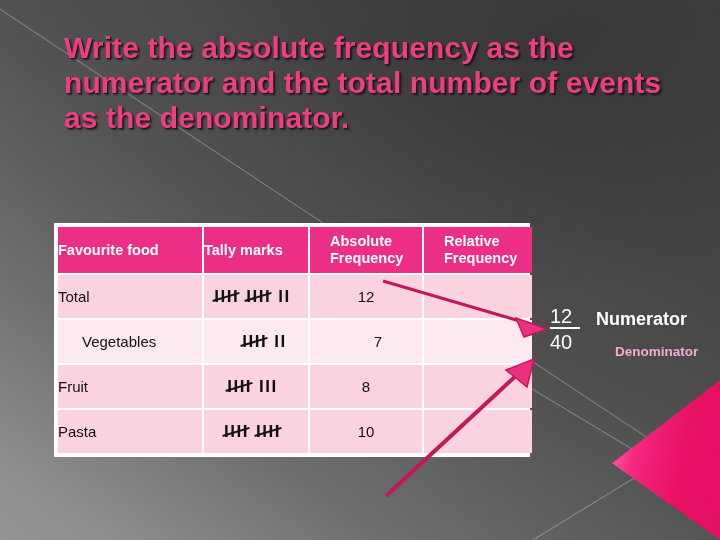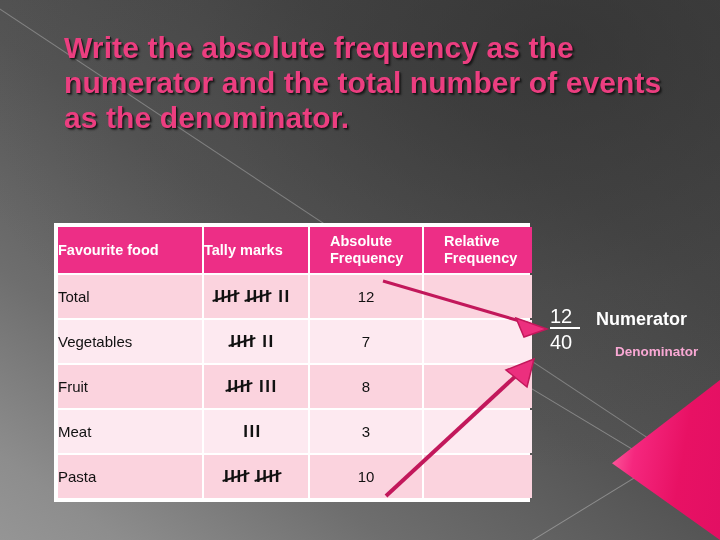--- a/index.html
+++ b/index.html
@@ -124,20 +124,21 @@
   }
 
   tbody td {
     height: 43px;
     font-size: 15px;
     color: #111111;
     background: #fbd3de;
   }
   tbody tr.alt td {
     background: #fde9f0;
+    padding-left: 24px;
   }
   td.food {
     padding-left: 9px;
     font-size: 15px;
     line-height: 1.18;
   }
   td.tally {
     text-align: center;
     font-size: 17px;
     font-weight: bold;
@@ -264,26 +265,20 @@
             <td class="tally"><span class="tallygroup five"><span class="bars">IIII</span><span class="slash"></span></span><span class="tallygroup"><span class="bars">II</span></span></td>
             <td class="abs">7</td>
             <td class="rel"></td>
           </tr>
           <tr>
             <td class="food">Fruit</td>
             <td class="tally"><span class="tallygroup five"><span class="bars">IIII</span><span class="slash"></span></span><span class="tallygroup"><span class="bars">III</span></span></td>
             <td class="abs">8</td>
             <td class="rel"></td>
           </tr>
-          <tr class="alt">
-            <td class="food">Meat</td>
-            <td class="tally"><span class="tallygroup"><span class="bars">III</span></span></td>
-            <td class="abs">3</td>
-            <td class="rel"></td>
-          </tr>
           <tr>
             <td class="food">Pasta</td>
             <td class="tally"><span class="tallygroup five"><span class="bars">IIII</span><span class="slash"></span></span><span class="tallygroup five"><span class="bars">IIII</span><span class="slash"></span></span></td>
             <td class="abs">10</td>
             <td class="rel"></td>
           </tr>
         </tbody>
     </table>
   </div>
 

